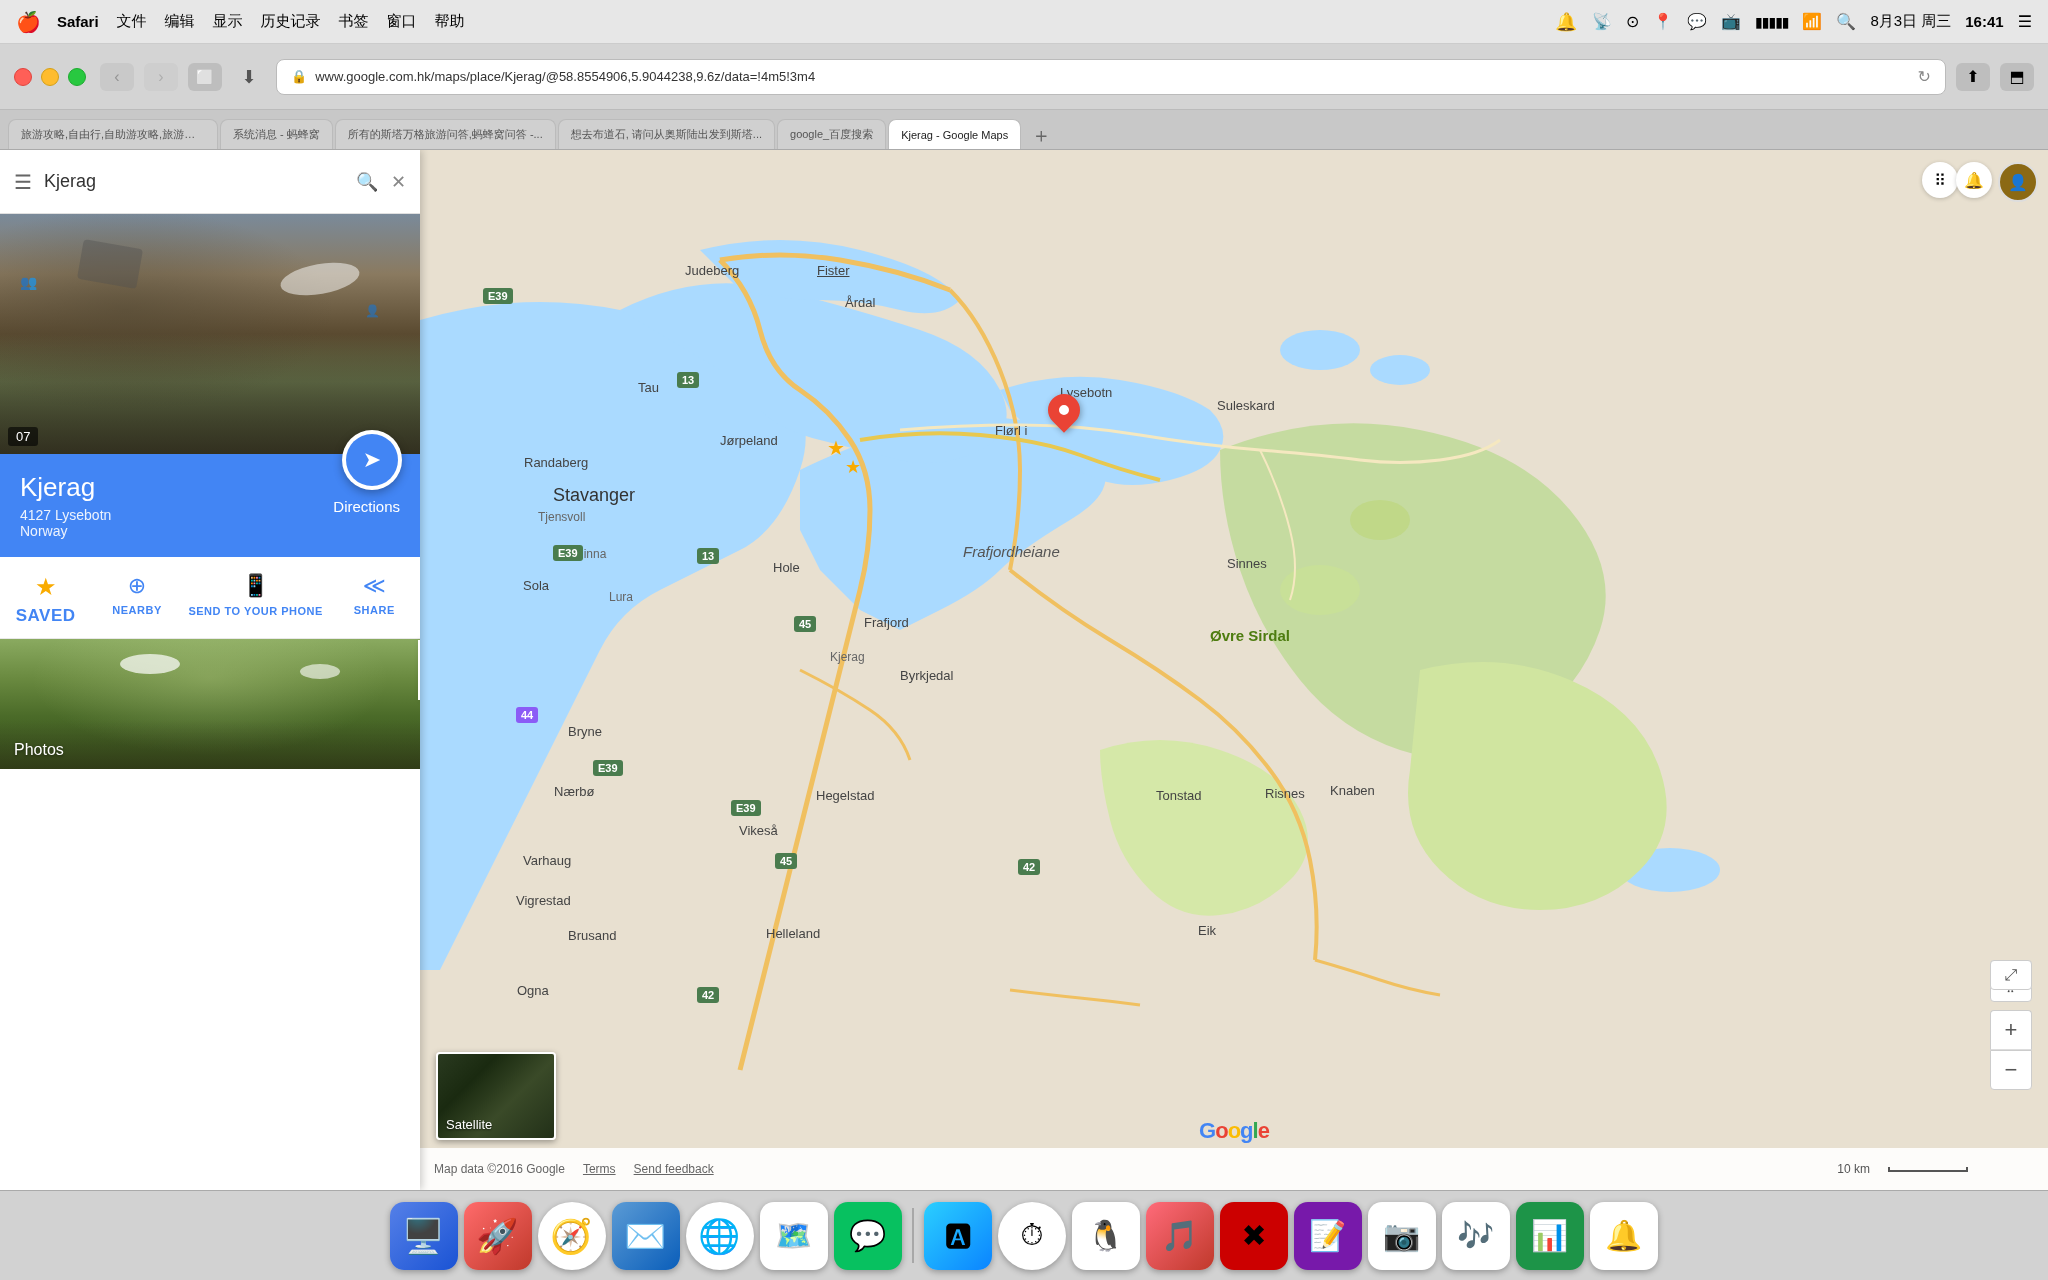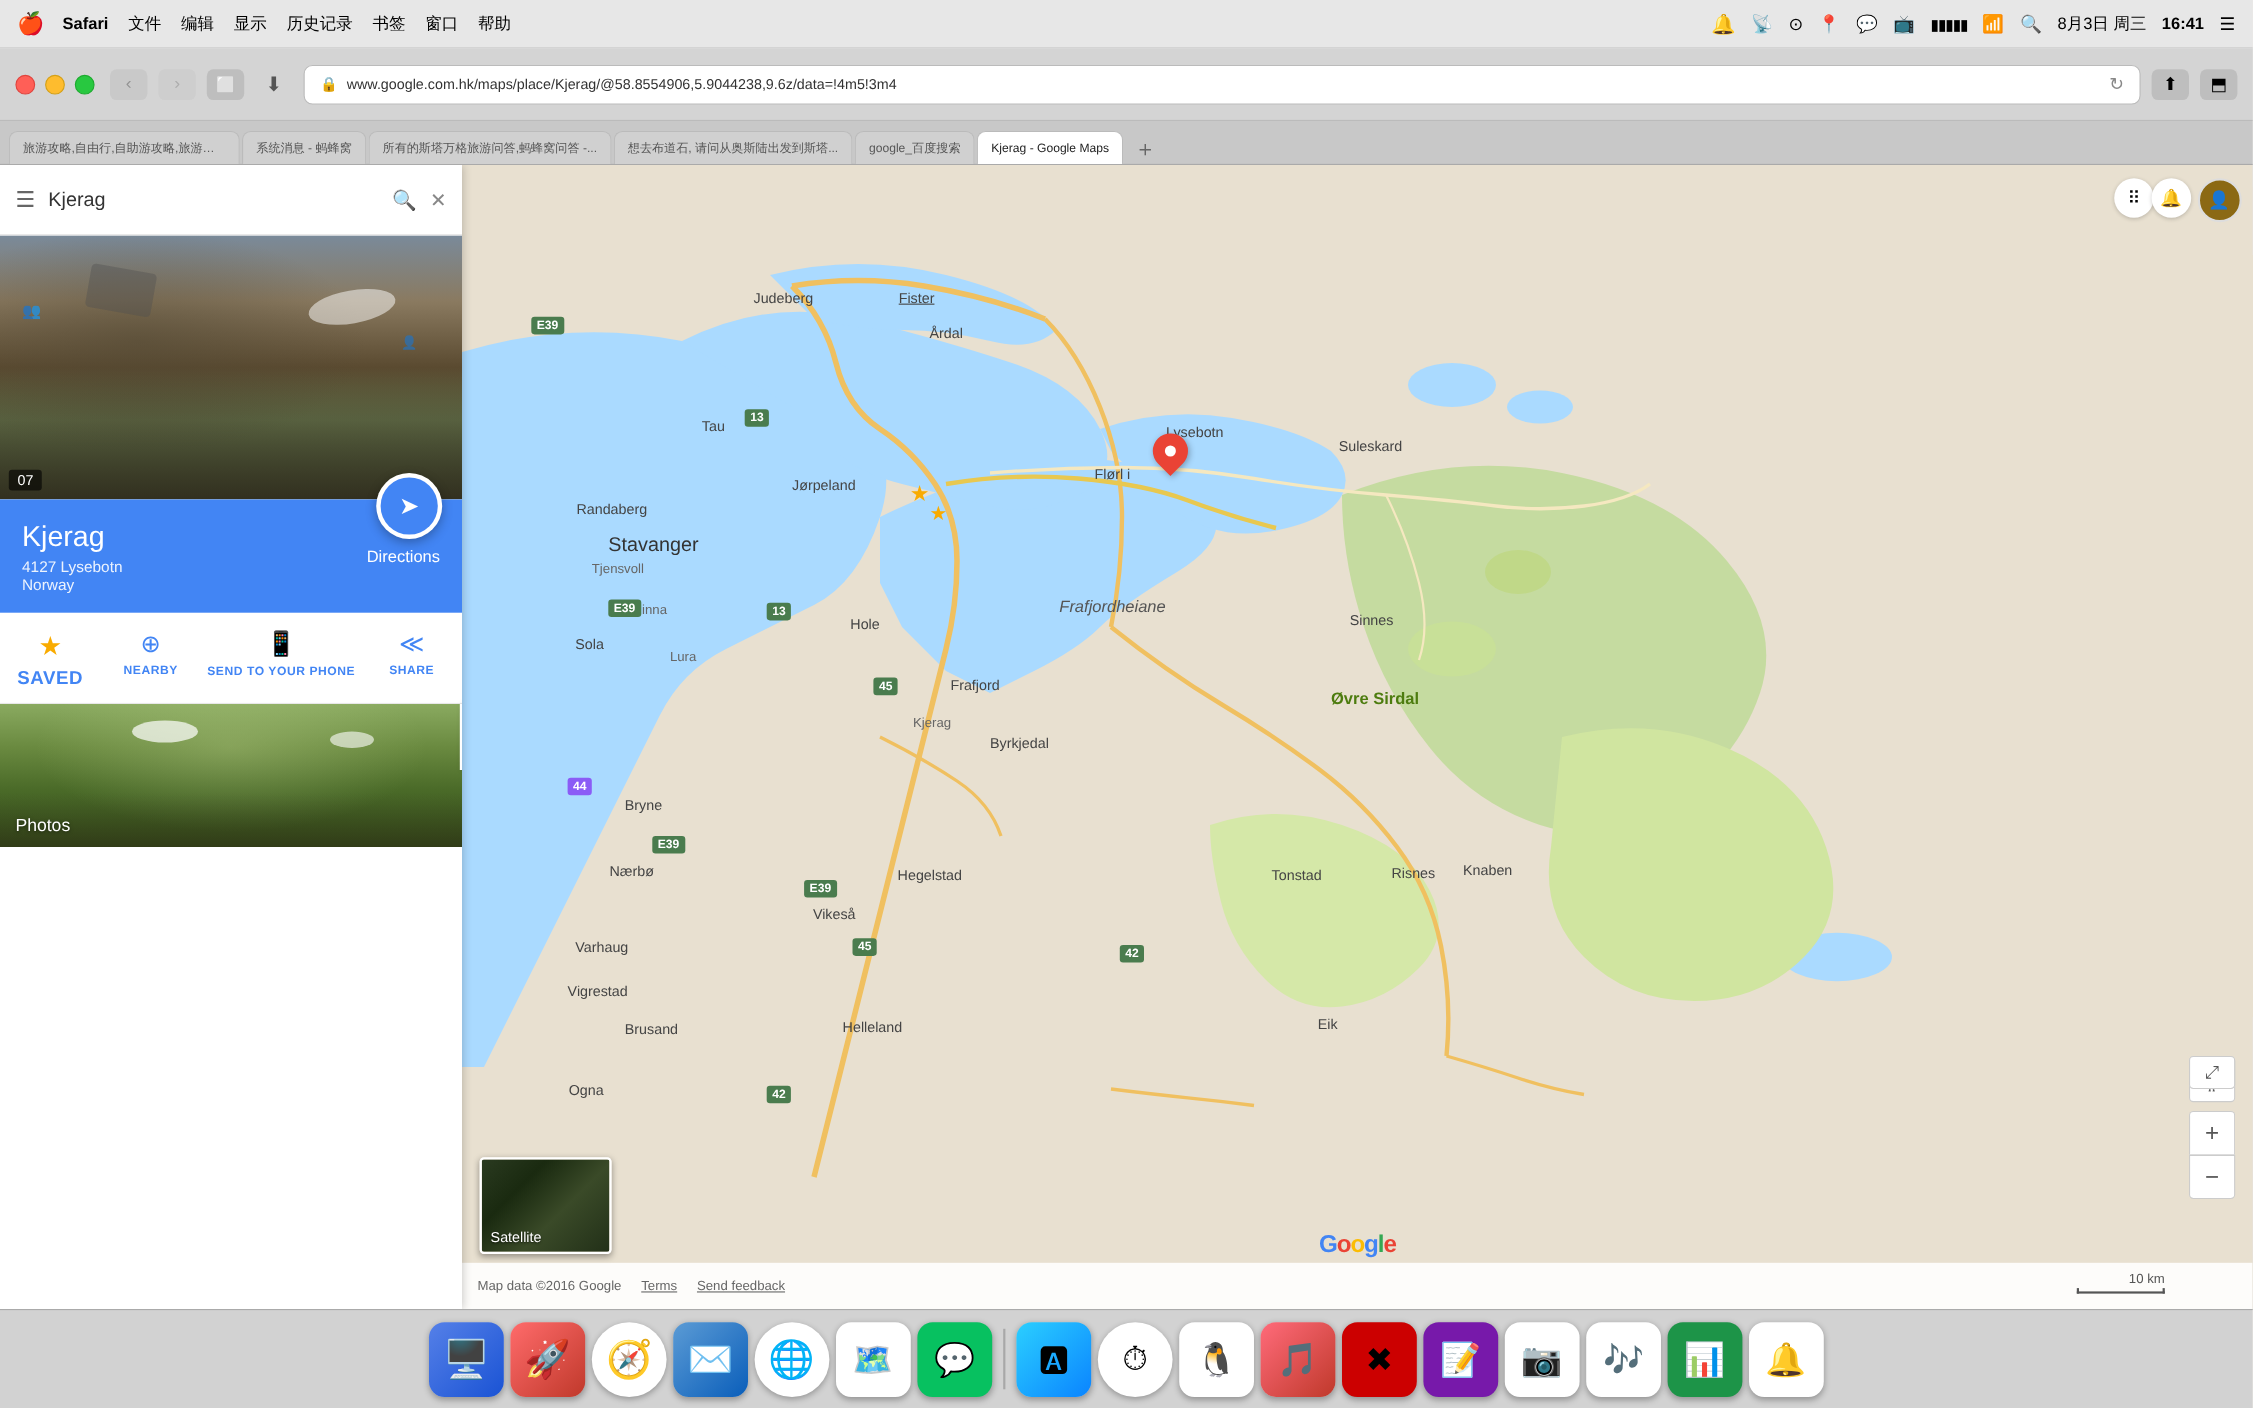--- a/index.html
+++ b/index.html
@@ -271,21 +271,21 @@
       <div style="position:absolute;left:425px;top:306px;color:#f9ab00;font-size:18px;pointer-events:none;">★</div>
 
       <div style="position:absolute;bottom:46px;left:50%;transform:translateX(-50%);font-size:22px;font-weight:bold;letter-spacing:-1px;">
         <span style="color:#4285f4;">G</span><span style="color:#ea4335;">o</span><span style="color:#fbbc04;">o</span><span style="color:#4285f4;">g</span><span style="color:#34a853;">l</span><span style="color:#ea4335;">e</span>
       </div>
 
       <div style="position:absolute;bottom:0;left:0;right:0;height:42px;background:rgba(255,255,255,0.88);display:flex;align-items:center;padding:0 14px;font-size:12px;color:#666;gap:18px;">
         <span>Map data ©2016 Google</span>
         <span style="cursor:pointer;color:#666;text-decoration:underline;">Terms</span>
         <span style="cursor:pointer;color:#666;text-decoration:underline;">Send feedback</span>
-        <div style="position:absolute;right:80px;bottom:14px;display:flex;flex-direction:column;align-items:flex-end;gap:2px;">
+        <div style="position:absolute;right:80px;bottom:14px;display:flex;flex-direction:row;align-items:center;gap:18px;">
           <span style="font-size:12px;color:#555;">10 km</span>
           <div style="width:80px;height:5px;border:2px solid #555;border-top:none;"></div>
         </div>
       </div>
 
       <div style="position:absolute;bottom:50px;left:16px;width:120px;height:88px;border-radius:4px;overflow:hidden;box-shadow:0 2px 6px rgba(0,0,0,0.35);cursor:pointer;border:2px solid white;">
         <div style="width:100%;height:100%;background:linear-gradient(135deg,#2a3a20 0%,#1a2a10 30%,#3a4a28 60%,#223018 100%);"></div>
         <span style="position:absolute;bottom:6px;left:8px;color:white;font-size:13px;font-weight:500;text-shadow:0 1px 2px rgba(0,0,0,0.7);">Satellite</span>
       </div>
 

